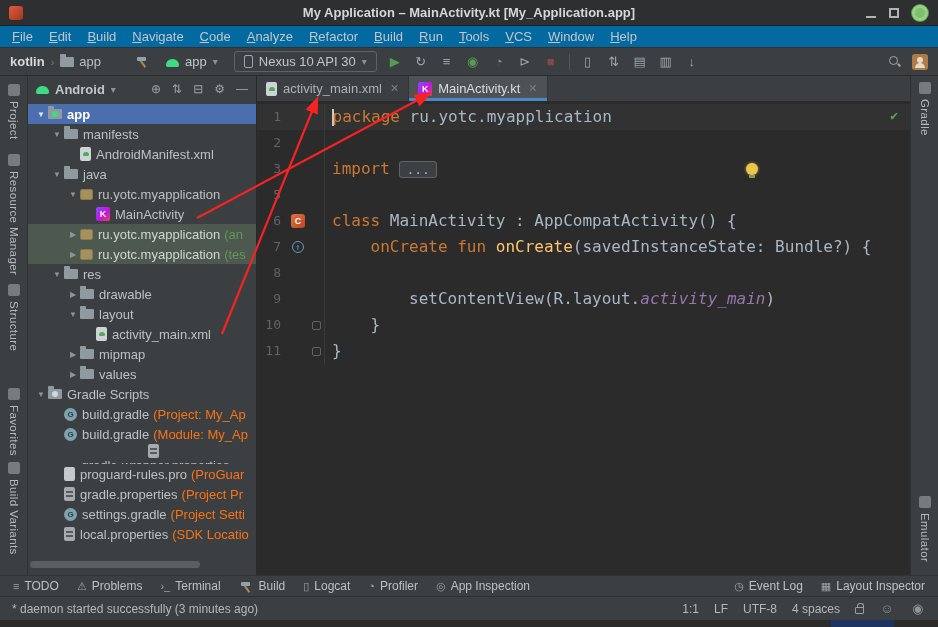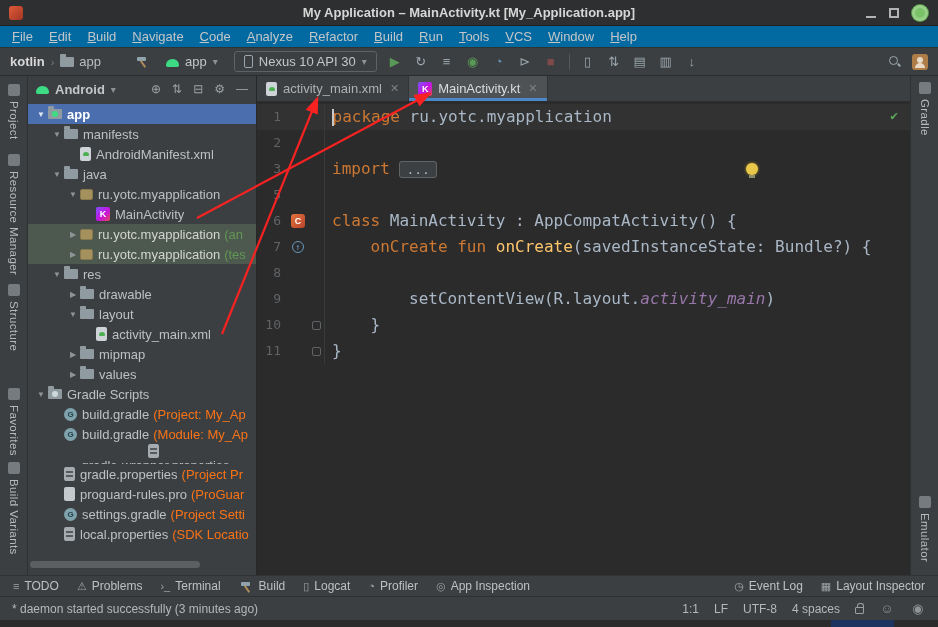--- a/index.html
+++ b/index.html
@@ -336,29 +336,29 @@
             <span class="tsuffix gray">(Module: My_Ap</span>
           </div>
           <div class="trow" style="padding-left: 22px; flex-direction: column;">
             <span class="chev"></span>
             <span class="ic css-pfile"></span>
             <span class="tlabel">gradle-wrapper.properties</span>
             <span class="tsuffix gray">(</span>
           </div>
           <div class="trow" style="padding-left: 22px;">
             <span class="chev"></span>
+            <span class="ic css-tfile"></span>
+            <span class="tlabel">proguard-rules.pro</span>
+            <span class="tsuffix gray">(ProGuar</span>
+          </div>
+          <div class="trow" style="padding-left: 22px;">
+            <span class="chev"></span>
             <span class="ic css-pfile"></span>
             <span class="tlabel">gradle.properties</span>
             <span class="tsuffix gray">(Project Pr</span>
-          </div>
-          <div class="trow" style="padding-left: 22px;">
-            <span class="chev"></span>
-            <span class="ic css-tfile"></span>
-            <span class="tlabel">proguard-rules.pro</span>
-            <span class="tsuffix gray">(ProGuar</span>
           </div>
           <div class="trow" style="padding-left: 22px;">
             <span class="chev"></span>
             <span class="ic css-gfile">G</span>
             <span class="tlabel">settings.gradle</span>
             <span class="tsuffix gray">(Project Setti</span>
           </div>
           <div class="trow" style="padding-left: 22px;">
             <span class="chev"></span>
             <span class="ic css-pfile"></span>

